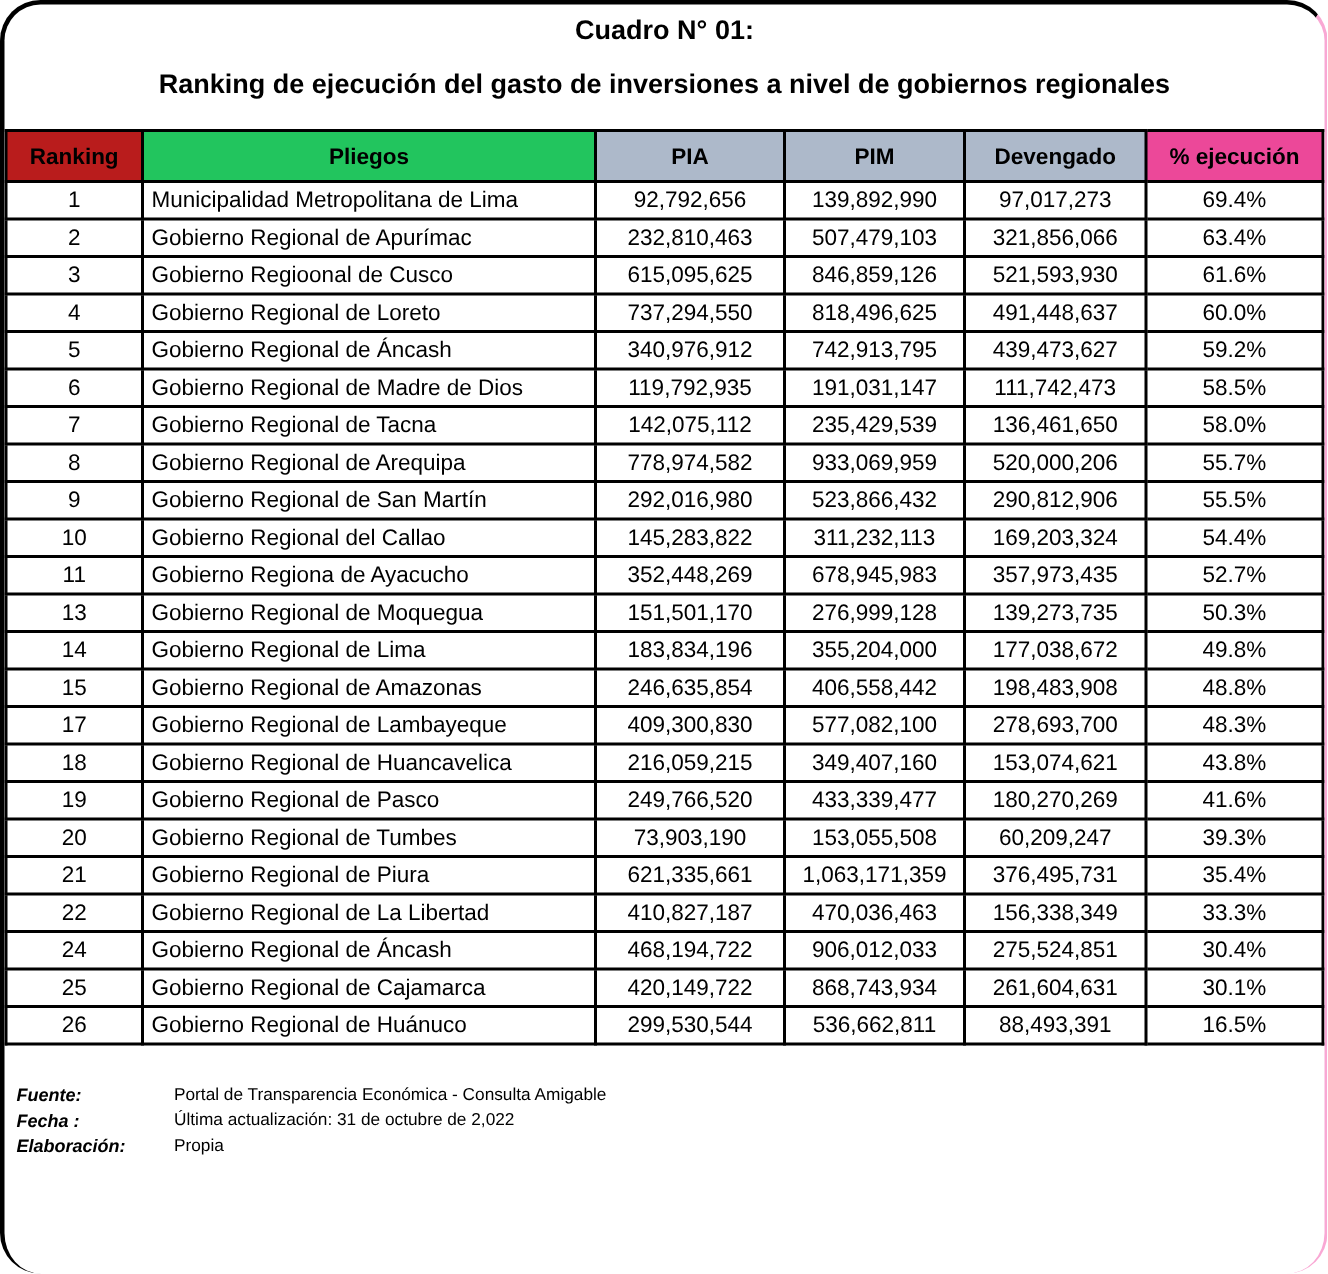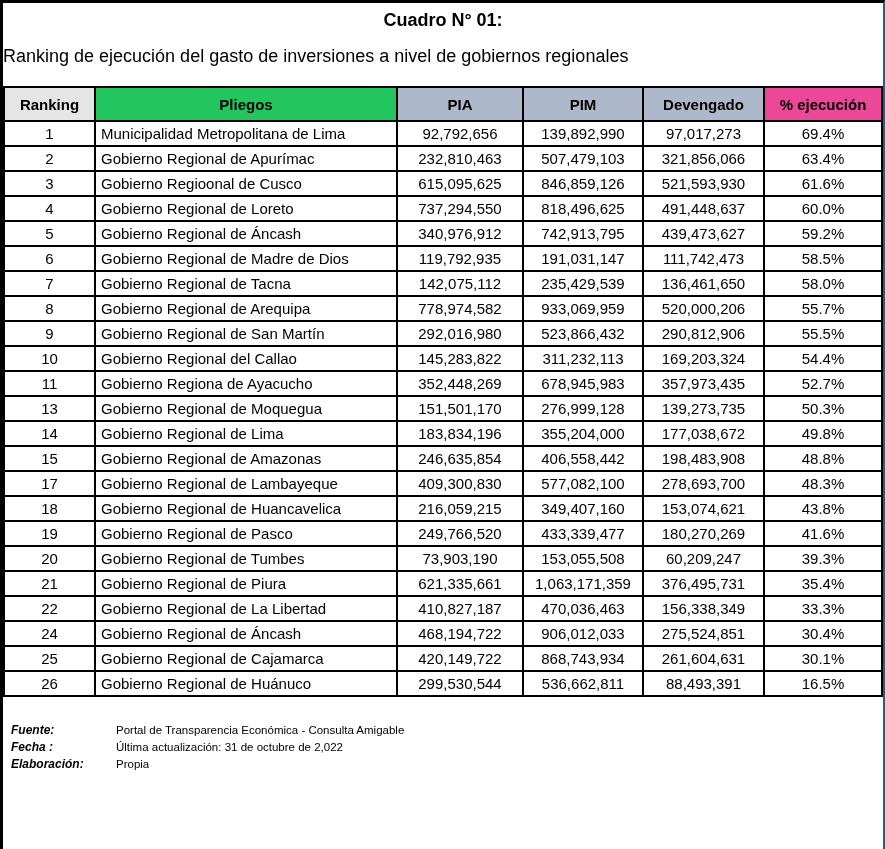--- a/index.html
+++ b/index.html
@@ -7,35 +7,36 @@
   body {
     width: 885px; height: 849px;
     font-family: "Liberation Sans", "DejaVu Sans", sans-serif;
     color: #000;
     position: relative;
   }
   .page {
     width: 885px; height: 849px;
     border-top: 3px solid #000;
     border-left: 3px solid #000;
-    border-right: 2px solid #0369a1;
+    border-right: 2px solid #f9a8d4;
     background: #fff;
     overflow: hidden;
+    border-radius: 27px;
   }
   .title {
     padding-top: 7px;
     text-align: center;
     font-size: 18px;
     font-weight: bold;
   }
   .subtitle {
     margin-top: 15px;
-    text-align: left;
+    text-align: center;
     font-size: 18px;
-    font-weight: normal;
+    font-weight: bold;
   }
   table {
     border-collapse: collapse;
     margin-top: 19px;
     margin-left: 0px;
     table-layout: fixed;
     width: 878px;
   }
   th {
     border: 2px solid #000;
@@ -90,21 +91,21 @@
     <colgroup id="table-colgroup">
         <col style="width: 91px;">
         <col style="width: 302px;">
         <col style="width: 126px;">
         <col style="width: 120px;">
         <col style="width: 121px;">
         <col style="width: 118px;">
       </colgroup>
     <thead>
       <tr id="header-row">
-          <th style="background: #e5e5e5;">Ranking</th>
+          <th style="background: #b91c1c;">Ranking</th>
           <th style="background: #22c55e;">Pliegos</th>
           <th style="background: rgb(173, 185, 202);">PIA</th>
           <th style="background: rgb(173, 185, 202);">PIM</th>
           <th style="background: rgb(173, 185, 202);">Devengado</th>
           <th style="background: #ec4899;">% ejecución</th>
         </tr>
     </thead>
     <tbody id="table-body">
         <tr>
           <td class="col-ranking">1</td>

